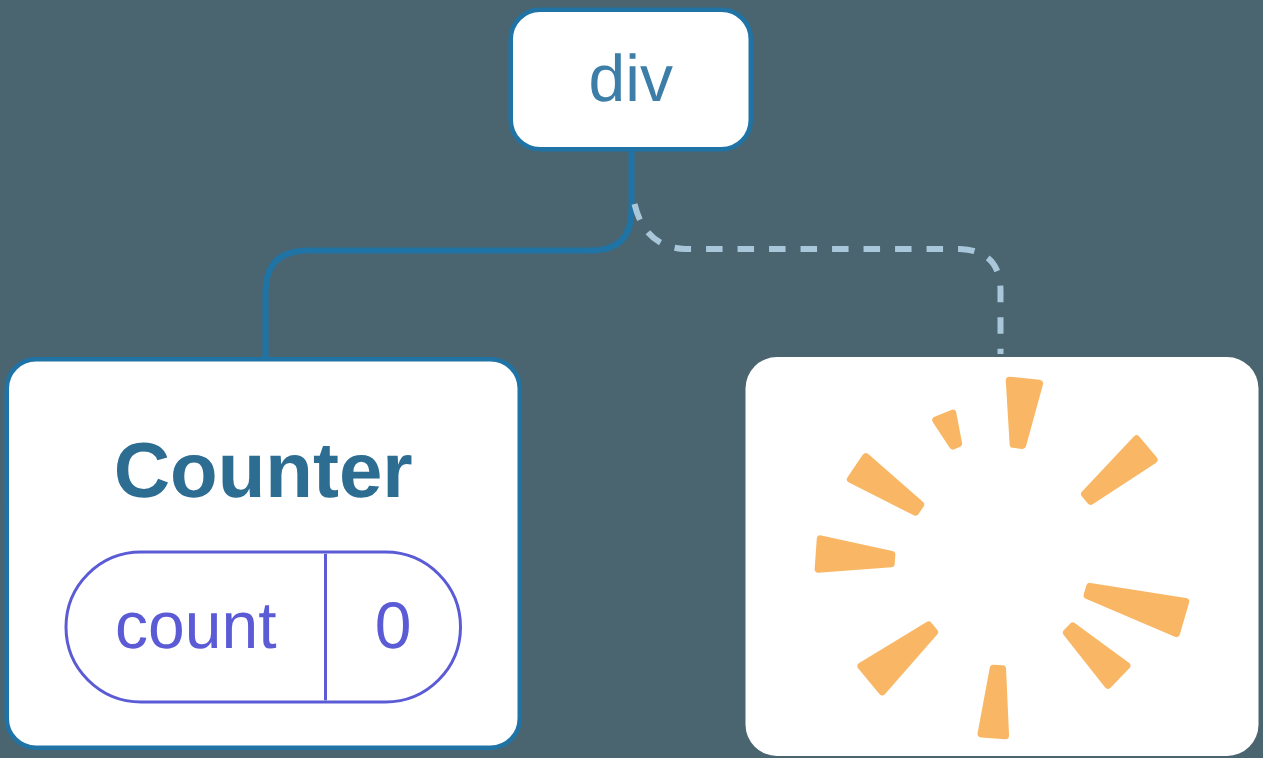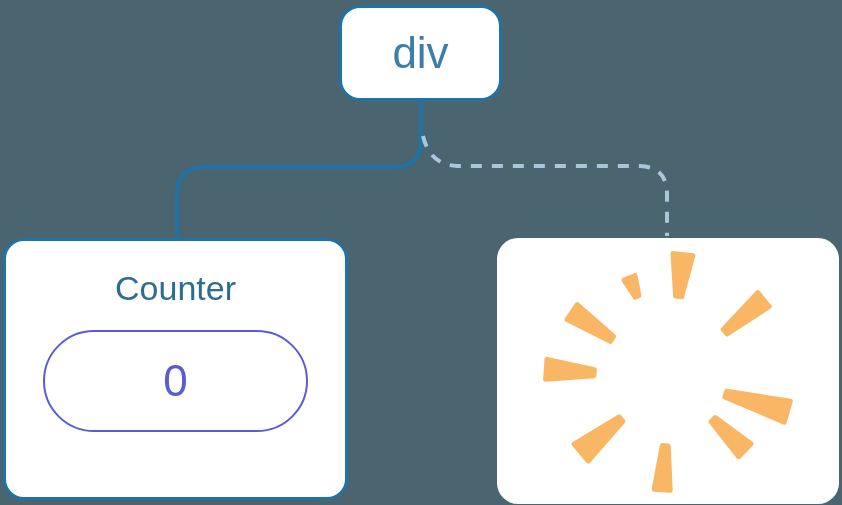--- a/index.html
+++ b/index.html
@@ -54,24 +54,24 @@
   }
   .node-counter {
     left: 3px; top: 238px;
     width: 345px; height: 262px;
     border: 3px solid var(--node-border, #2073A5);
     display: flex;
     flex-direction: column;
     align-items: center;
   }
   .counter-title {
-    margin-top: 28px;
+    margin-top: 44px;
     color: var(--counter-title, #2D6D92);
-    font-size: 34px;
-    font-weight: 400;
+    font-size: 52px;
+    font-weight: 700;
     line-height: 1.15;
   }
   .state-pill {
     margin-top: 22px;
     width: 265px;
     height: 102px;
     border: 2.5px solid var(--state-pill, #5B5BD6);
     border-radius: 52px;
     box-sizing: border-box;
     display: flex;
@@ -118,20 +118,21 @@
     <path class="connector-dashed" d="M423 136 Q430 165 457 166 L640 166 Q667 167 667 194 L667 236"></path>
   </svg>
 
   <div class="node node-div">
     <span class="node-div-label">div</span>
   </div>
 
   <div class="node node-counter">
     <div class="counter-title">Counter</div>
     <div class="state-pill">
+      <div class="pill-key">count</div>
       <div class="pill-value">0</div>
     </div>
   </div>
 
   <div class="node node-removed">
     <svg id="poof" viewBox="0 0 342 266">
         <path d="M184.6 58.8 L195.9 17.7 L176.0 15.6 L178.6 58.1 Z" class="poof-ray"></path>
         <path d="M141.9 57.7 L138.1 37.6 L127.0 42.1 L138.2 59.2 Z" class="poof-ray"></path>
         <path d="M116.6 98.4 L80.2 66.6 L70.1 81.5 L113.3 103.3 Z" class="poof-ray"></path>
         <path d="M97.4 131.7 L50.0 121.4 L48.6 141.3 L97.0 137.7 Z" class="poof-ray"></path>

